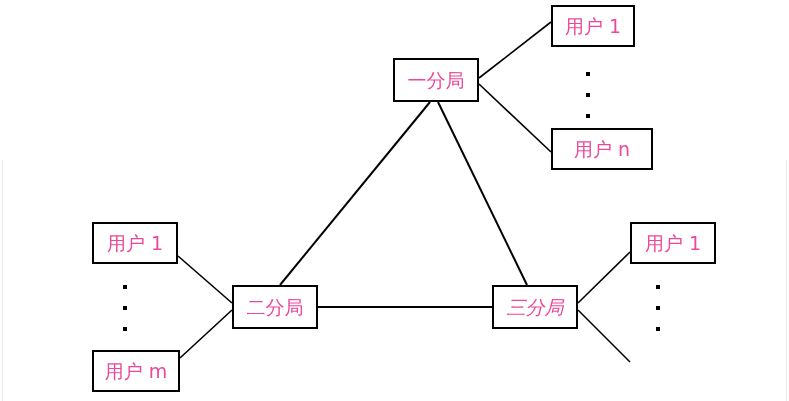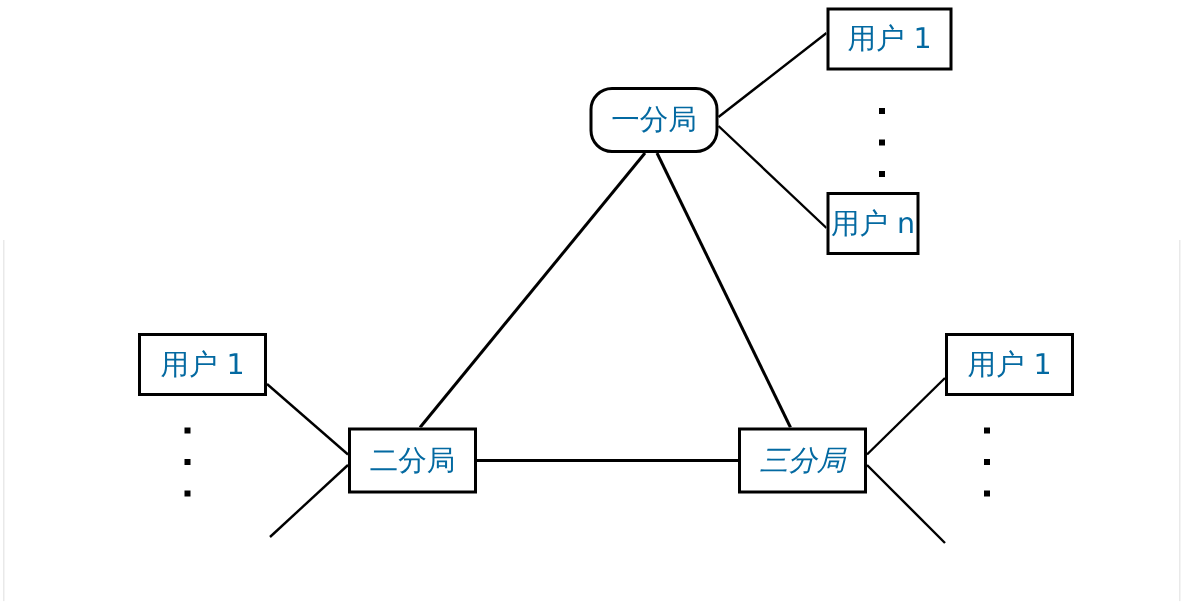--- a/index.html
+++ b/index.html
@@ -30,21 +30,21 @@
     box-sizing: border-box;
     background: #ffffff;
     border: 2px solid #000000;
     display: flex;
     align-items: center;
     justify-content: center;
     z-index: 5;
   }
   .node-label {
     font-family: "DejaVu Sans", "Liberation Sans", sans-serif;
-    color: #0369a1;
+    color: #ec4899;
     white-space: nowrap;
     line-height: 1;
   }
   .node.branch .node-label {
     font-size: 19px;
     letter-spacing: 0px;
   }
   .node.user .node-label {
     font-size: 19px;
     letter-spacing: 0px;
@@ -82,39 +82,42 @@
       <line x1="438" y1="102" x2="527" y2="285" stroke="#000000" stroke-width="2" shape-rendering="geometricPrecision"></line>
       <line x1="318" y1="307" x2="492" y2="307" stroke="#000000" stroke-width="2" shape-rendering="geometricPrecision"></line>
       <line x1="479" y1="78" x2="551" y2="22" stroke="#000000" stroke-width="1.6" shape-rendering="geometricPrecision"></line>
       <line x1="479" y1="84" x2="551" y2="152" stroke="#000000" stroke-width="1.6" shape-rendering="geometricPrecision"></line>
       <line x1="232" y1="303" x2="178" y2="256" stroke="#000000" stroke-width="1.6" shape-rendering="geometricPrecision"></line>
       <line x1="232" y1="310" x2="180" y2="358" stroke="#000000" stroke-width="1.6" shape-rendering="geometricPrecision"></line>
       <line x1="578" y1="303" x2="630" y2="252" stroke="#000000" stroke-width="1.6" shape-rendering="geometricPrecision"></line>
       <line x1="578" y1="310" x2="630" y2="362" stroke="#000000" stroke-width="1.6" shape-rendering="geometricPrecision"></line>
     </svg>
 
-  <div class="node branch" style="left: 393px; top: 58px; width: 86px; height: 44px; border-color: rgb(0, 0, 0); border-radius: 15px;">
+  <div class="node branch" style="left: 393px; top: 58px; width: 86px; height: 44px; border-color: rgb(0, 0, 0);">
     <span class="node-label">一分局</span>
   </div>
   <div class="node branch" style="left: 232px; top: 285px; width: 86px; height: 44px; border-color: rgb(0, 0, 0); justify-content: center;">
     <span class="node-label">二分局</span>
   </div>
   <div class="node branch" style="left: 492px; top: 285px; width: 86px; height: 44px; border-color: rgb(0, 0, 0); font-style: italic;">
     <span class="node-label">三分局</span>
   </div>
 
   <div class="node user" style="left: 551px; top: 5px; width: 84px; height: 42px; border-color: rgb(0, 0, 0);">
     <span class="node-label">用户 1</span>
   </div>
-  <div class="node user" style="left: 551px; top: 128px; width: 62px; height: 42px; border-color: rgb(0, 0, 0);">
+  <div class="node user" style="left: 551px; top: 128px; width: 102px; height: 42px; border-color: rgb(0, 0, 0);">
     <span class="node-label">用户 n</span>
   </div>
 
   <div class="node user" style="left: 92px; top: 222px; width: 86px; height: 42px; border-color: rgb(0, 0, 0);">
     <span class="node-label">用户 1</span>
+  </div>
+  <div class="node user" style="left: 92px; top: 350px; width: 88px; height: 42px; border-color: rgb(0, 0, 0);">
+    <span class="node-label">用户 m</span>
   </div>
 
   <div class="node user" style="left: 630px; top: 222px; width: 86px; height: 42px; border-color: rgb(0, 0, 0);">
     <span class="node-label">用户 1</span>
   </div>
 
   <div class="ellipsis" style="left: 585px; top: 72px; height: 46px; width: 6px;">
       <span class="dot"></span>
       <span class="dot"></span>
       <span class="dot"></span>

